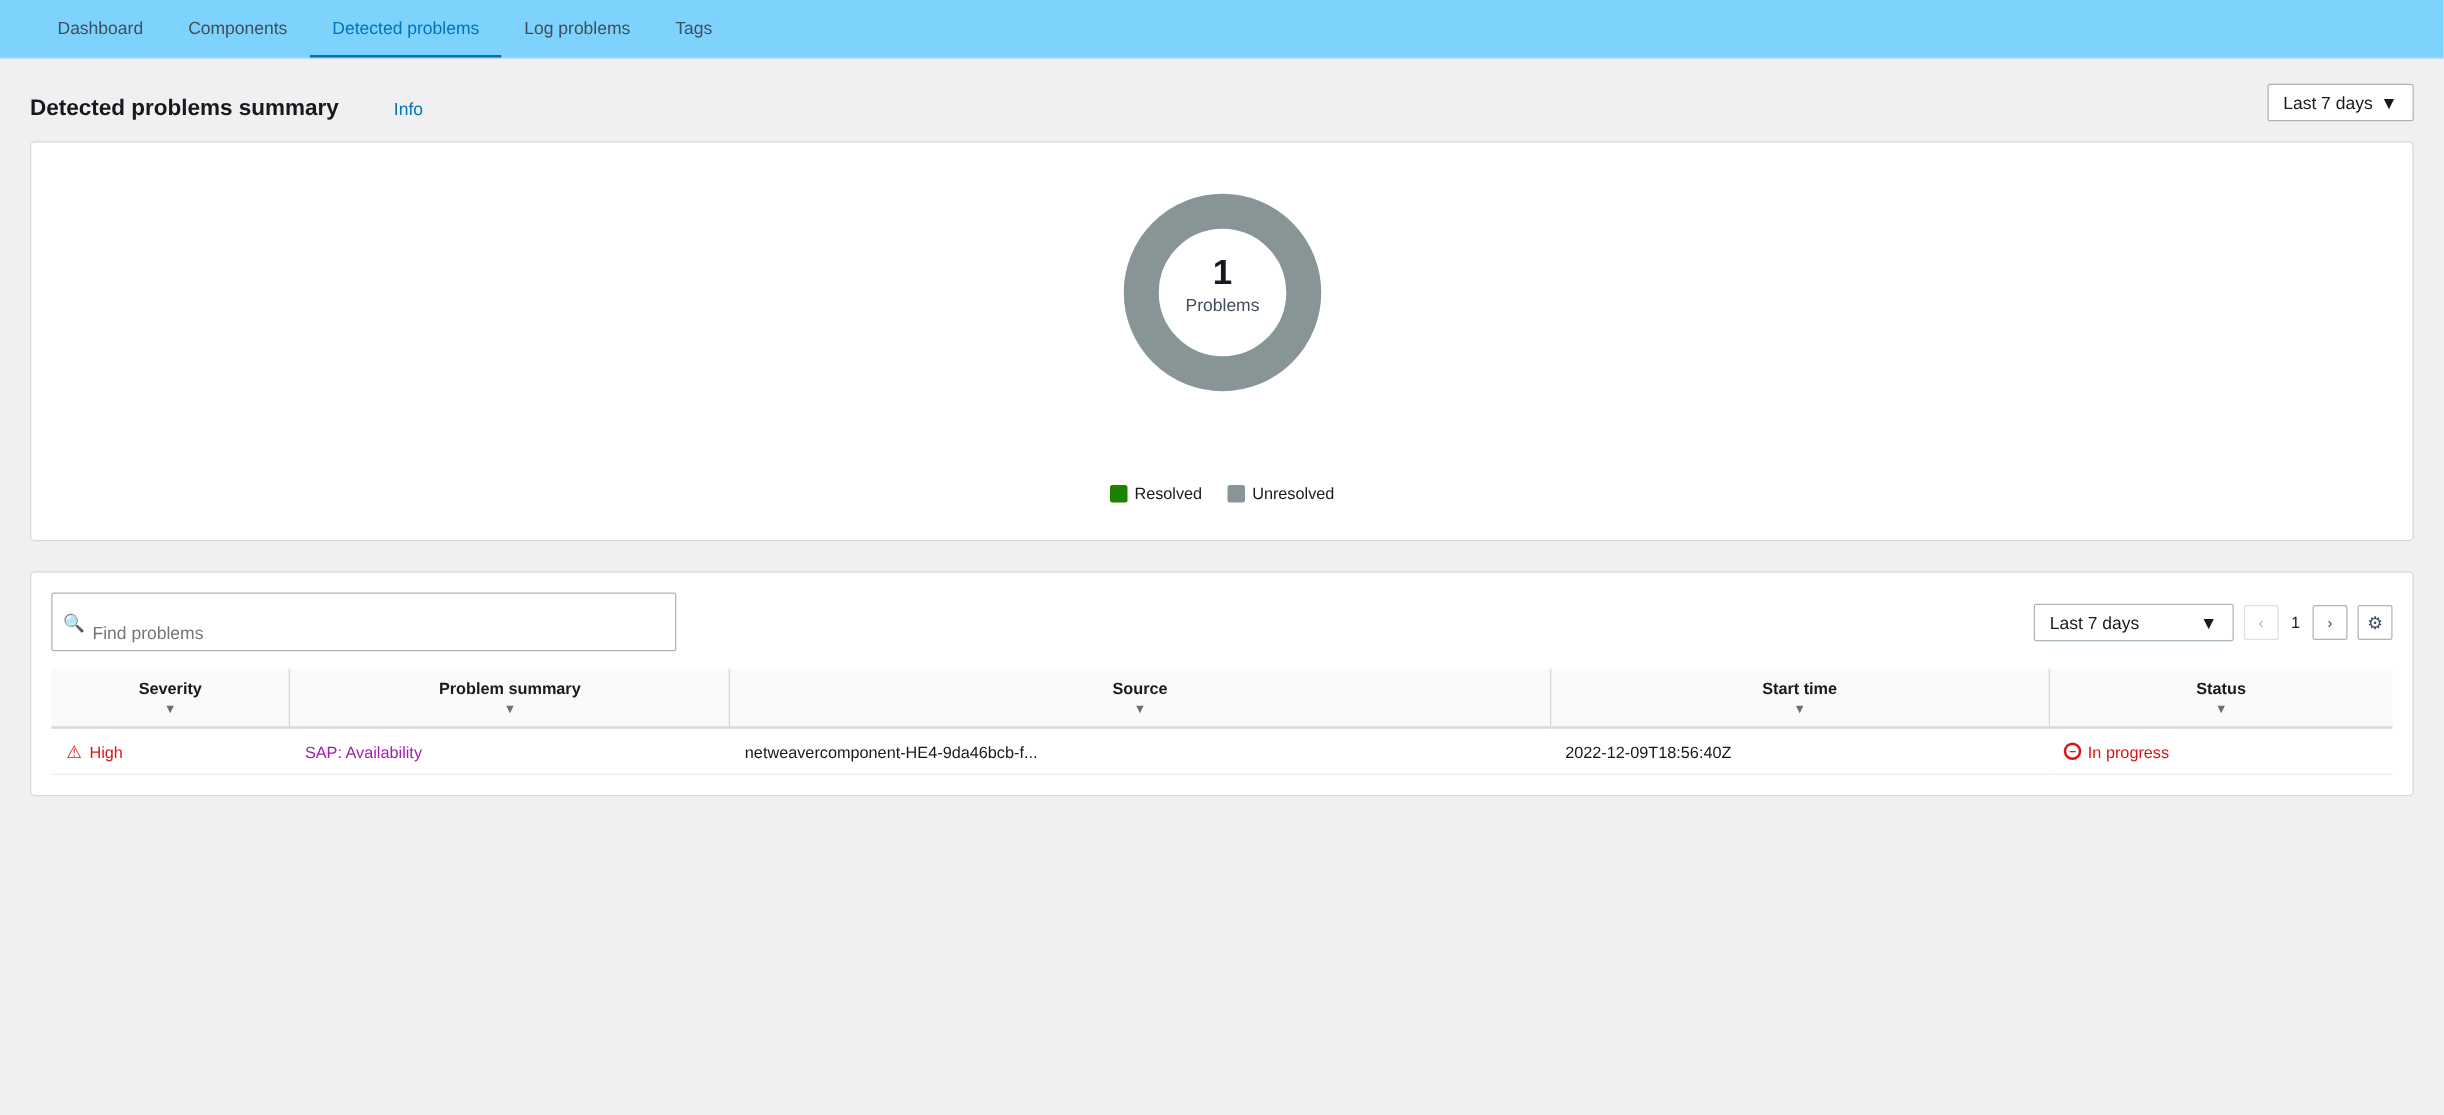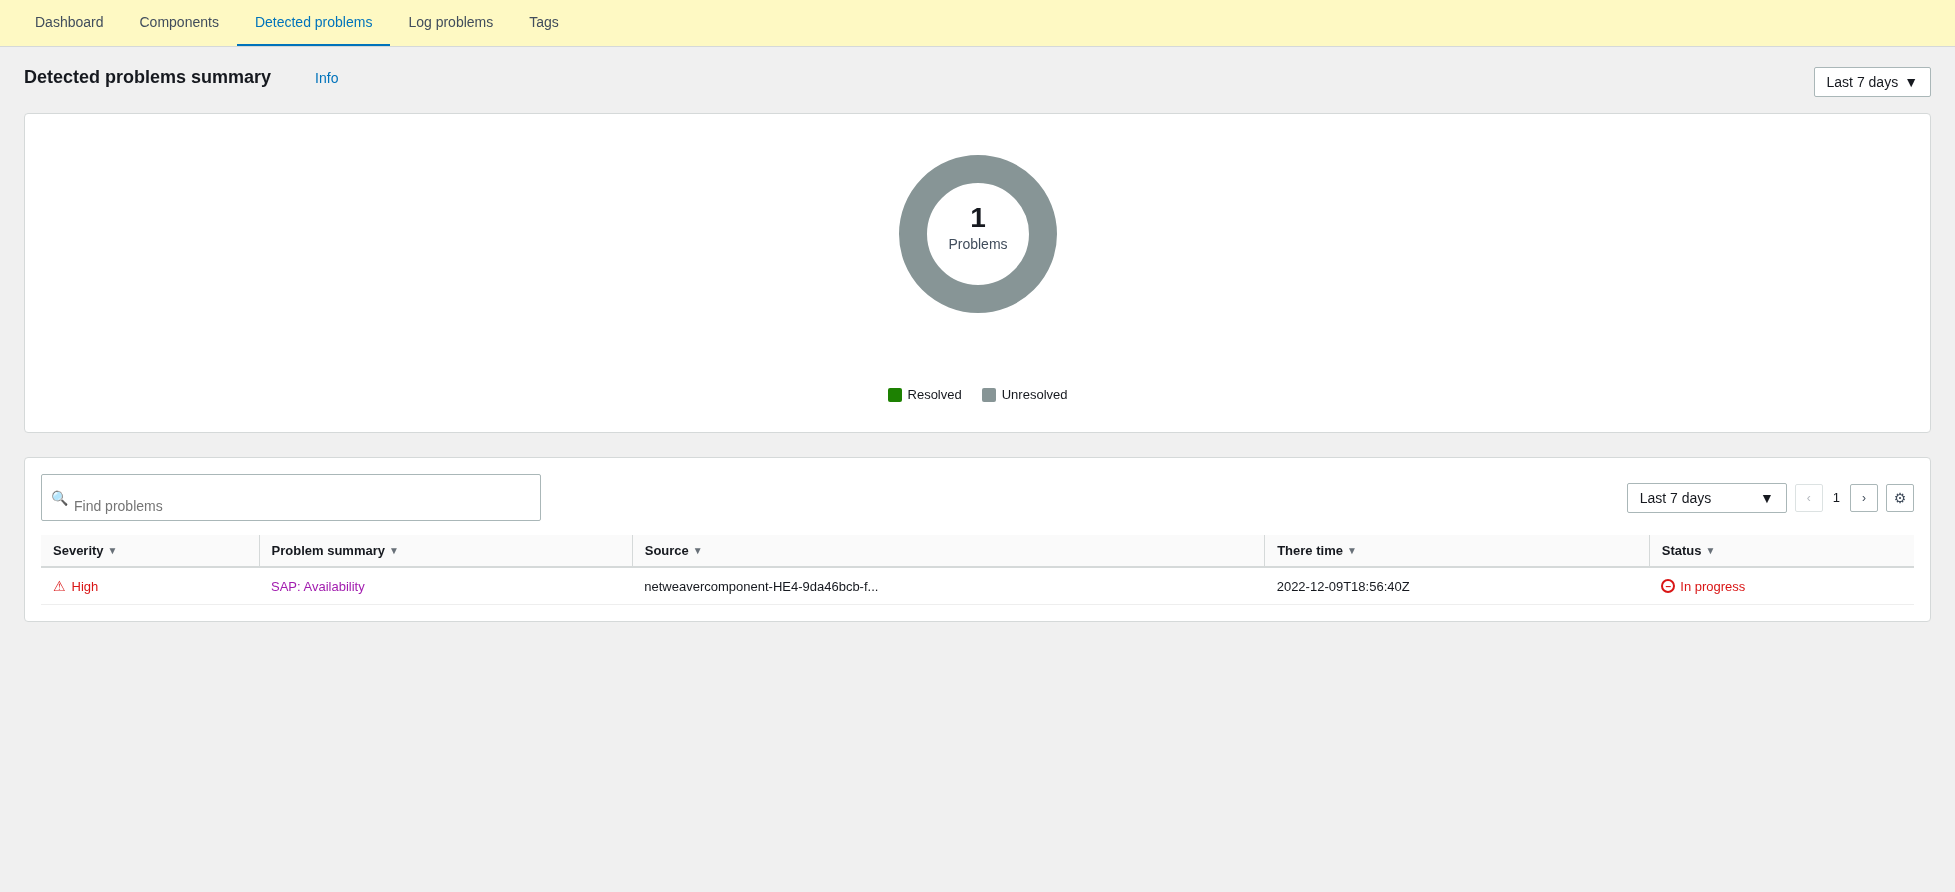--- a/index.html
+++ b/index.html
@@ -1,23 +1,23 @@
 <!DOCTYPE html>
 <html><head>
   <meta charset="utf-8">
   <style>
     * { box-sizing: border-box; margin: 0; padding: 0; }
     body { font-family: -apple-system, BlinkMacSystemFont, 'Segoe UI', Arial, sans-serif; font-size: 14px; background: #f0f0f0; color: #16191f; }
 
     
     .tabs-bar {
       display: flex;
-      background: #fef9c3;
+      background: #7dd3fc;
       border-bottom: 1px solid #d5d9d9;
-      padding: 0 17px;
+      padding: 0 28px;
     }
     .tab {
       padding: 14px 18px;
       cursor: pointer;
       color: #414d5c;
       font-size: 14px;
       border-bottom: 2px solid transparent;
       white-space: nowrap;
     }
     .tab.active {
@@ -27,21 +27,21 @@
     }
 
     
     .main-content {
       padding: 20px 24px;
     }
 
     
     .section-header {
       display: flex;
-      align-items: flex-start;
+      align-items: flex-end;
       justify-content: space-between;
       margin-bottom: 16px;
     }
     .section-title {
       font-size: 18px;
       font-weight: 700;
       color: #16191f;
       display: flex;
       align-items: center;
       gap: 8px;
@@ -259,20 +259,21 @@
       background: #fafafa;
       user-select: none;
       cursor: pointer;
       white-space: nowrap;
     }
     .problems-table th:last-child { border-right: none; }
     .problems-table th .col-header {
       display: flex;
       align-items: center;
       gap: 4px;
+      flex-direction: column;
     }
     .sort-icon { font-size: 10px; color: #687078; }
     .problems-table td {
       padding: 10px 12px;
       border-bottom: 1px solid #eee;
       font-size: 13px;
       vertical-align: middle;
     }
     .severity-cell {
       display: flex;
@@ -399,21 +400,21 @@
             </div>
           </th>
           <th>
             <div class="col-header">
               <span>Source</span>
               <span class="sort-icon">▼</span>
             </div>
           </th>
           <th>
             <div class="col-header">
-              <span>There time</span>
+              <span>Start time</span>
               <span class="sort-icon">▼</span>
             </div>
           </th>
           <th>
             <div class="col-header">
               <span>Status</span>
               <span class="sort-icon">▼</span>
             </div>
           </th>
         </tr>

